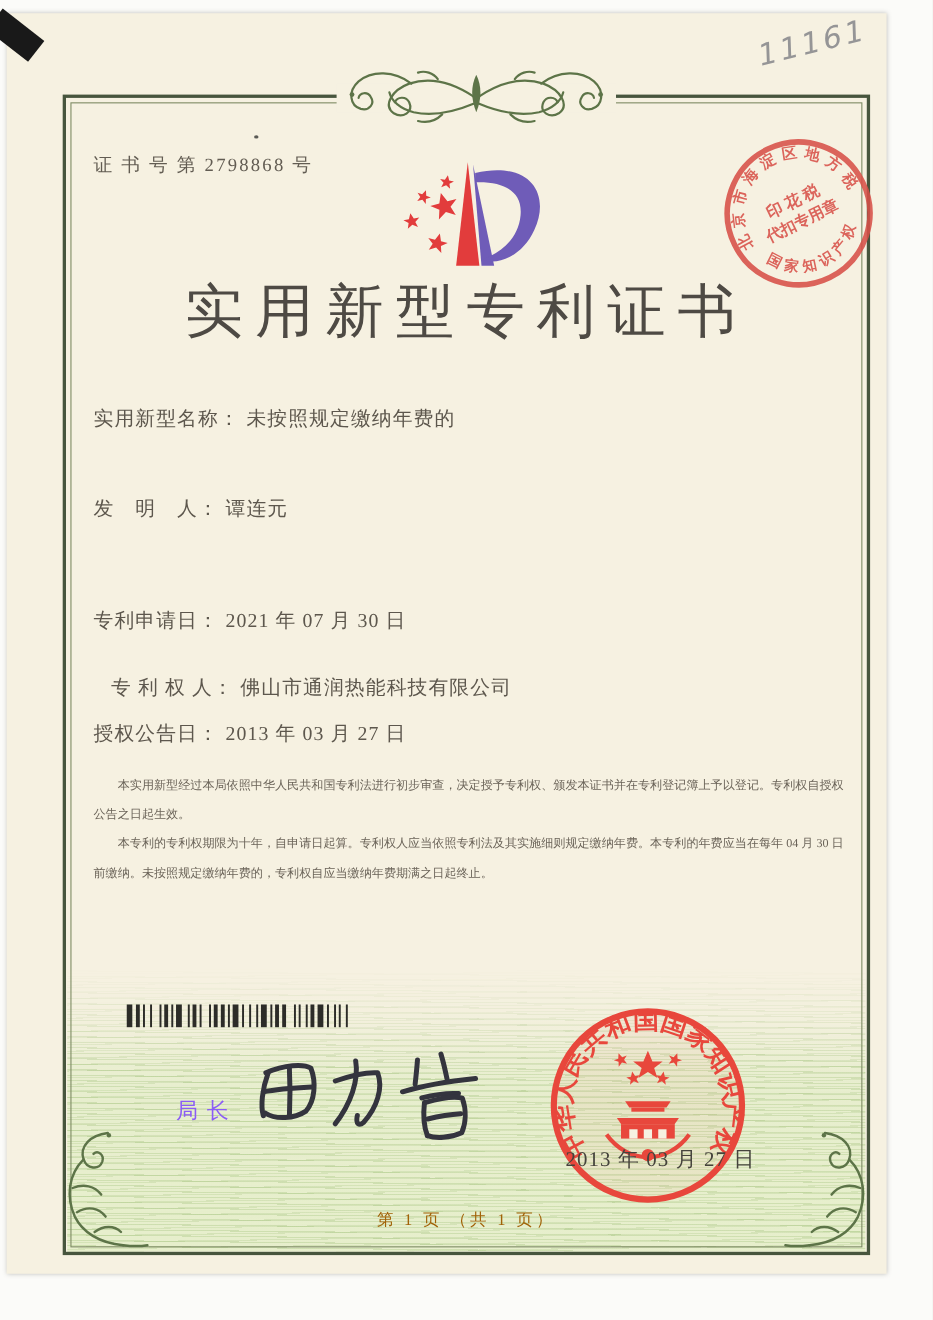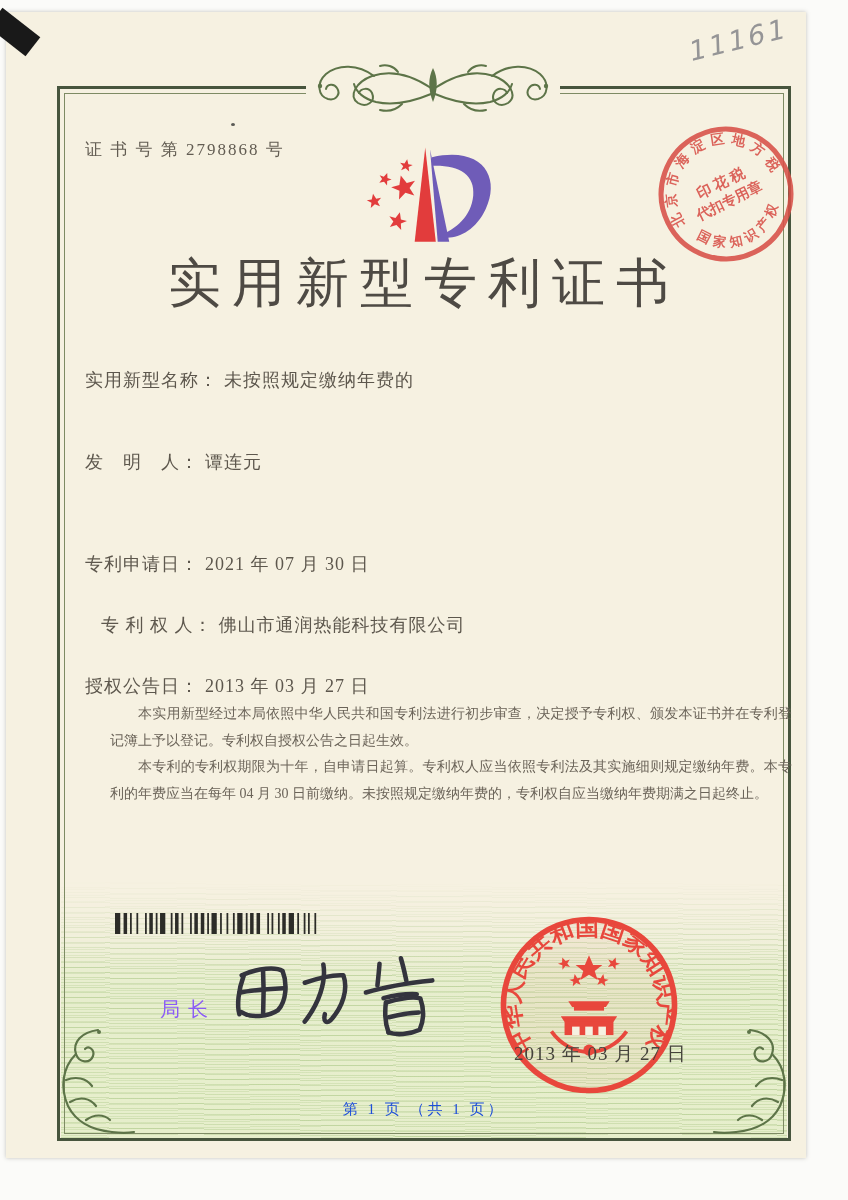--- a/index.html
+++ b/index.html
@@ -38,37 +38,37 @@
     transform:rotate(-26deg);opacity:.88;}
 
   .logo{position:absolute;left:336px;top:138px;width:190px;height:120px;}
 
   .title{position:absolute;left:57px;top:248px;width:734px;text-align:center;
     font-size:53px;color:#4e4a44;letter-spacing:11px;font-weight:400;}
 
   .field{position:absolute;left:85px;font-size:18px;color:#5d574d;white-space:nowrap;}
   .field .lab{letter-spacing:1px;}
   .field .val{margin-left:6px;letter-spacing:1px;}
-  .f0{top:368px;} .f1{top:430px;margin-top:20px;} .f2{top:491px;} .f3{top:552px;} .f4{top:613px;margin-left:16px;} .f5{top:674px;}
-
-  .paras{position:absolute;left:85px;top:701px;width:682px;font-size:14px;
-    line-height:26.5px;color:#6b6459;text-align:justify;margin-left:25px;}
+  .f0{top:368px;} .f1{top:430px;margin-top:20px;} .f2{top:491px;} .f3{top:552px;} .f4{top:613px;margin-left:16px;} .f5{top:655px;}
+
+  .paras{position:absolute;left:85px;top:701px;width:682px;font-size:11px;
+    line-height:26.5px;color:#6b6459;text-align:justify;}
   .paras p{margin:0;text-indent:2em;}
 
   .barcode{position:absolute;left:115px;top:913px;width:208px;height:21px;}
 
   .director{position:absolute;left:160px;top:996px;font-size:20px;color:#8b5cf6;letter-spacing:8px;}
   .signature{position:absolute;left:212px;top:938px;width:245px;height:108px;}
 
   .seal{position:absolute;left:495px;top:911px;width:188px;height:188px;}
   .seal-date{position:absolute;left:514px;top:1041px;font-size:19px;color:#45433c;
     letter-spacing:1px;white-space:nowrap;}
 
   .footer{position:absolute;left:57px;top:1100px;width:734px;text-align:center;
-    font-size:15px;color:#1d4ed8;letter-spacing:3px;}
+    font-size:15px;color:#a16207;letter-spacing:3px;}
 </style>
 </head>
 <body>
 
 <div class="page">
 
   <div class="paper"></div>
   <div class="scan-mark"></div>
   <div class="spec-dot"></div>
 

